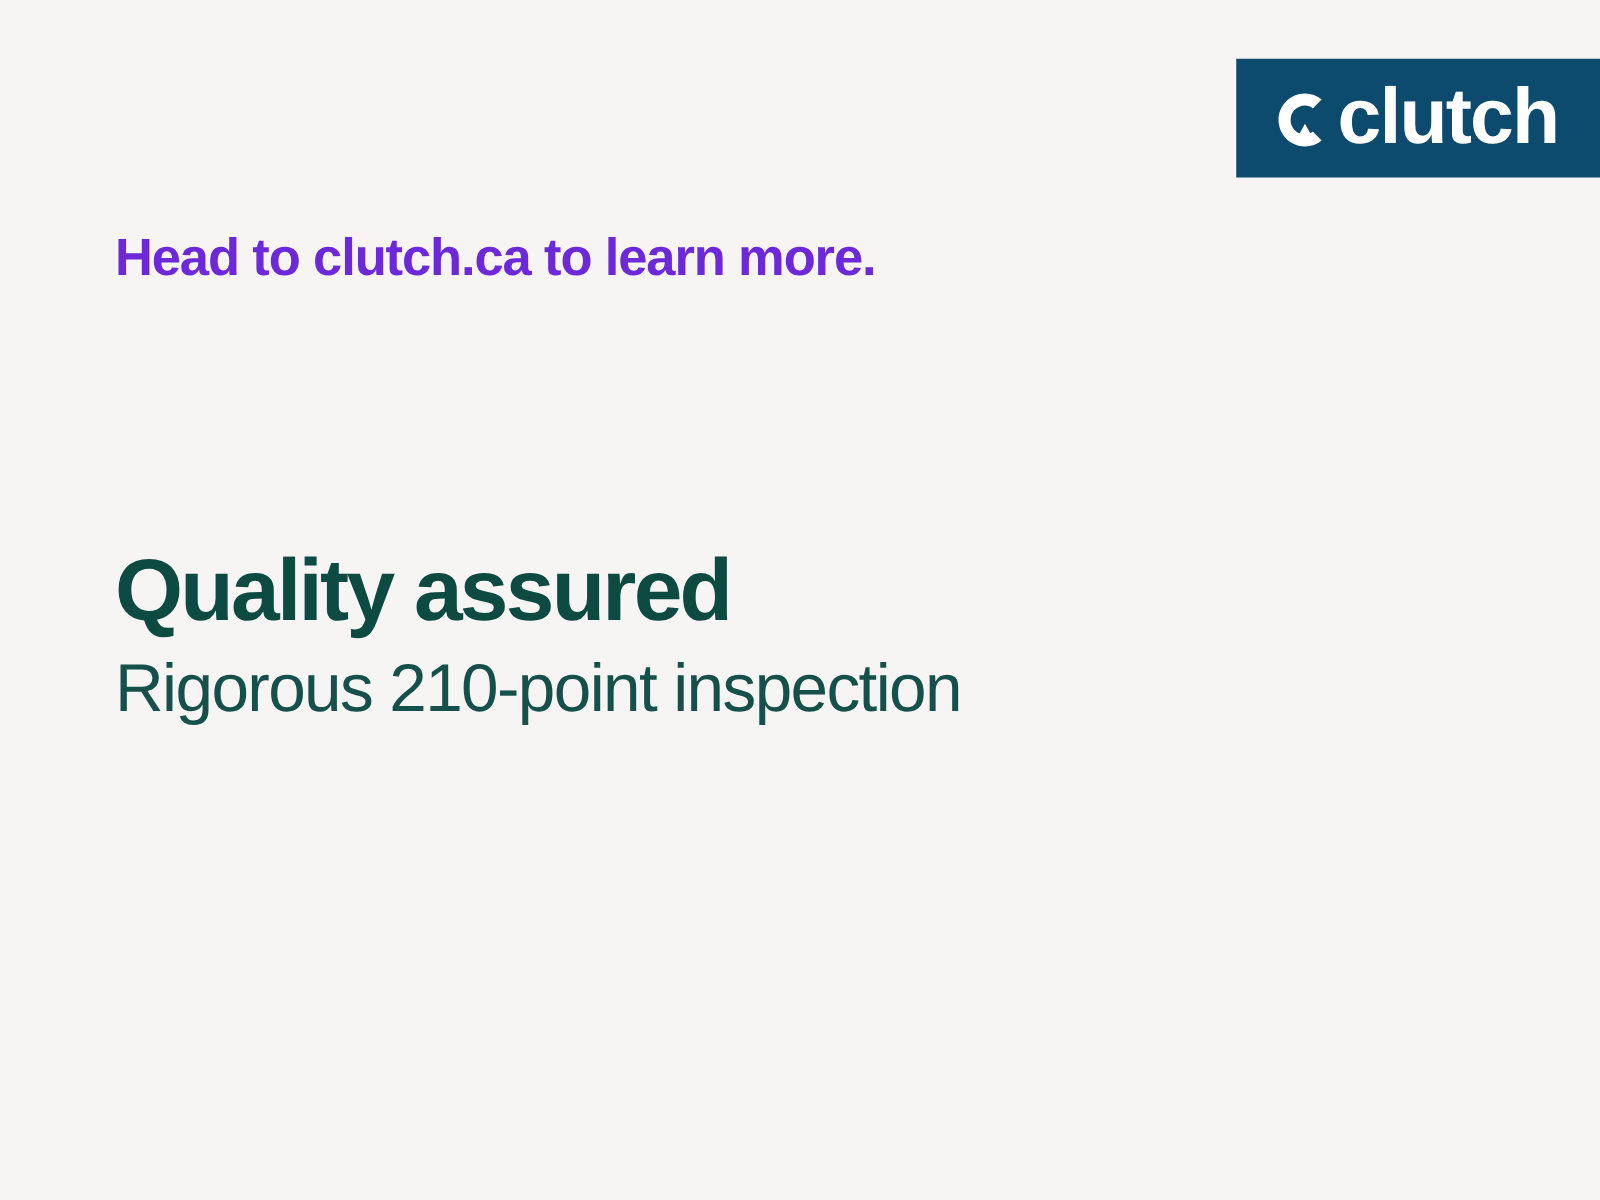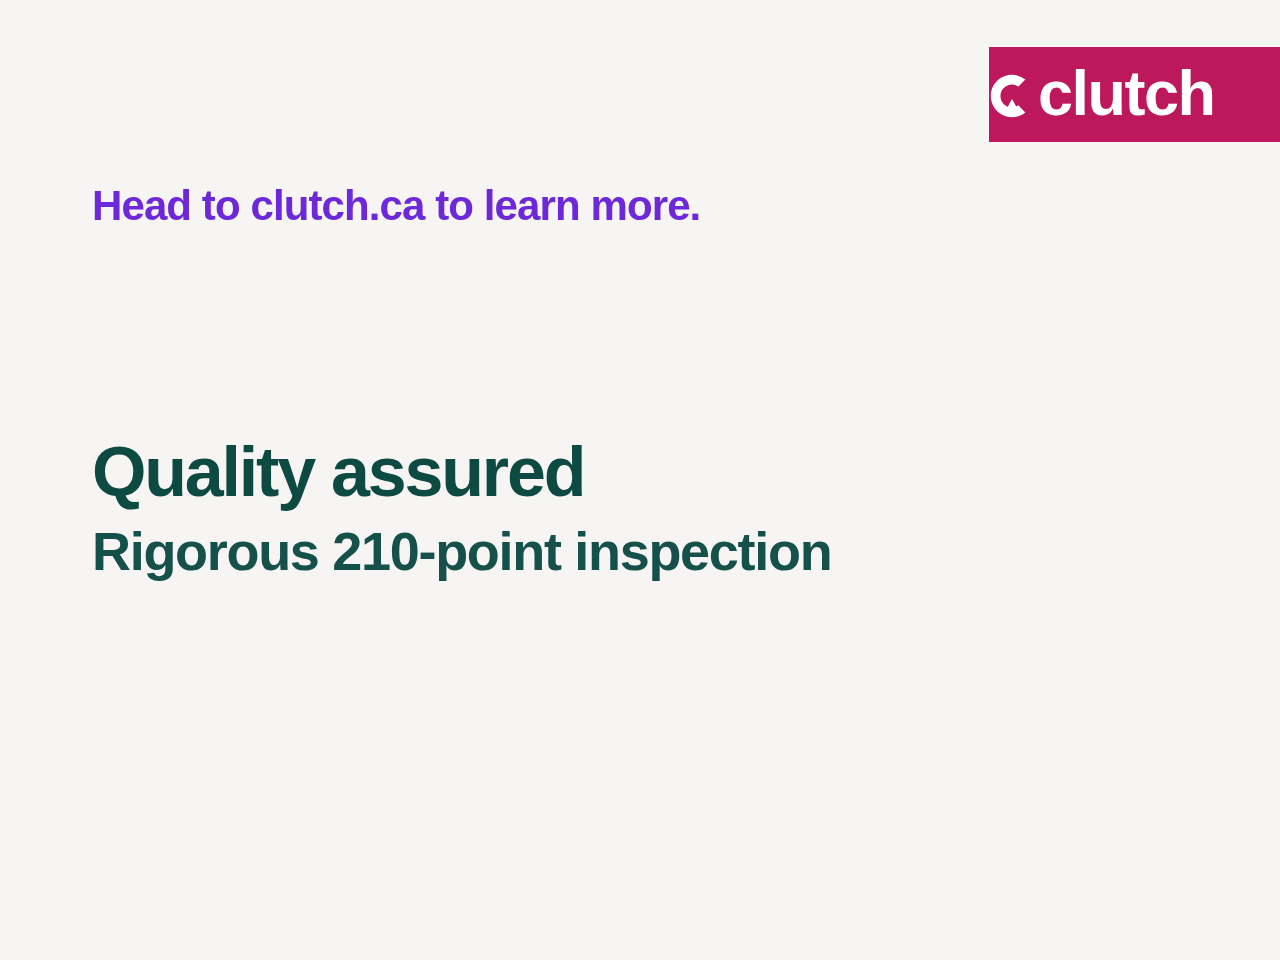--- a/index.html
+++ b/index.html
@@ -23,24 +23,25 @@
     background: #f7f5f3;
   }
 
   
   .logo-badge {
     position: absolute;
     left: 989px;
     top: 47px;
     width: 291px;
     height: 95px;
-    background: #be185d;
+    background: #0c4a6e;
     display: flex;
     align-items: center;
     justify-content: flex-start;
+    padding-left: 32px;
     box-sizing: border-box;
     overflow: hidden;
   }
   .logo-lockup {
     display: flex;
     align-items: center;
     gap: 0px;
   }
   .logo-mark {
     width: 46px;
@@ -94,21 +95,20 @@
     font-size: 54px;
     font-weight: 400;
     color: #15504a;
     letter-spacing: -1.3px;
     line-height: 1.2;
     margin: 0;
   }
   .subcopy .line {
     display: block;
     white-space: nowrap;
-    font-weight: bold;
   }
 </style>
 </head>
 <body>
 
 <div class="slide">
 
   <div class="logo-badge">
     <div class="logo-lockup">
       <svg class="logo-mark" viewBox="0 0 100 100" aria-hidden="true">

